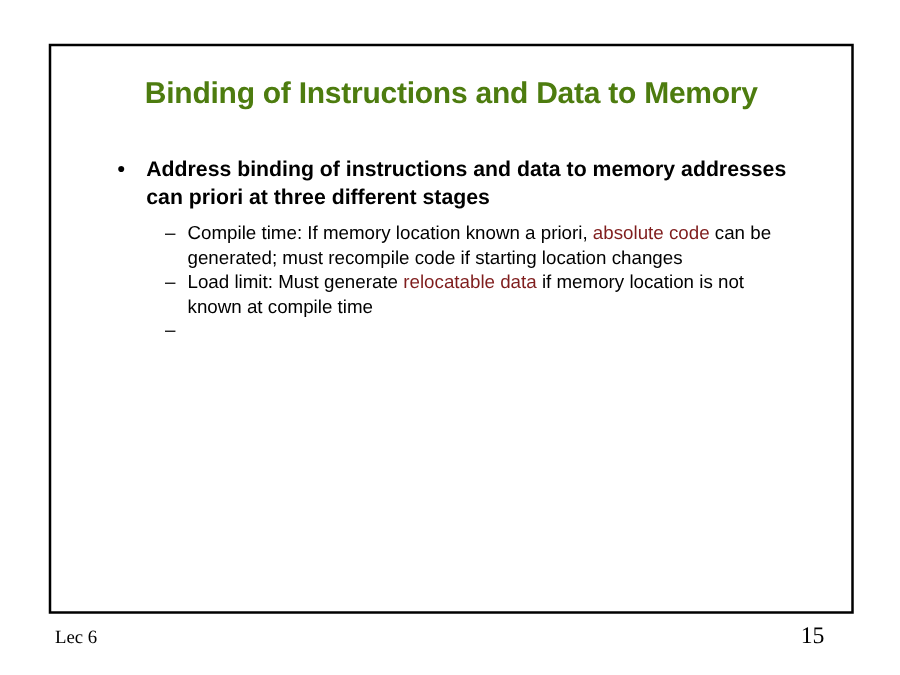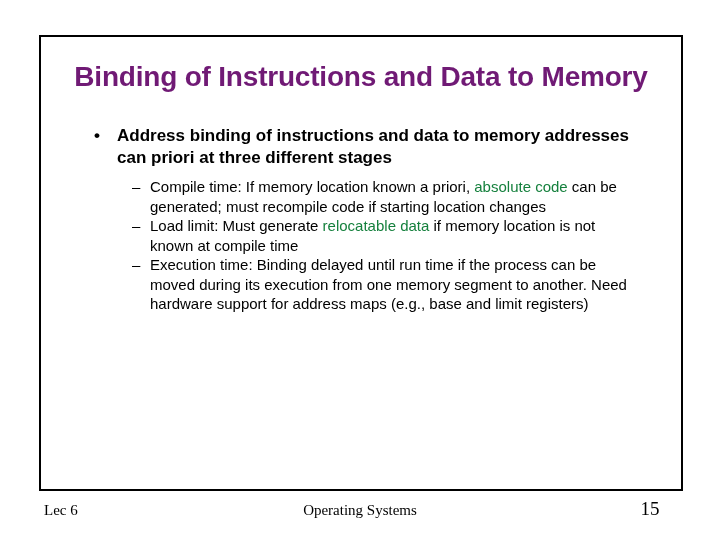--- a/index.html
+++ b/index.html
@@ -28,23 +28,23 @@
     background: #ffffff;
   }
 
   
   #slide-title {
     position: absolute;
     left: 0;
     top: 24px;
     width: 100%;
     text-align: center;
-    font-size: 28px;
+    font-size: 24px;
     font-weight: bold;
-    color: #701a75;
+    color: #4d7c0f;
     letter-spacing: -0.2px;
     white-space: nowrap;
   }
 
   
   #slide-body {
     position: absolute;
     left: 0;
     top: 88px;
     width: 100%;
@@ -86,21 +86,21 @@
     color: #000000;
   }
   .bullet-l2 .marker {
     position: absolute;
     left: 0;
     top: 0;
     font-size: 15px;
     line-height: 19.5px;
   }
   .hl {
-    color: #15803d;
+    color: #7f1d1d;
   }
 
   
   #slide-footer {
     position: absolute;
     left: 0;
     top: 498px;
     width: 720px;
     height: 30px;
     font-family: Liberation Serif, serif;
@@ -150,24 +150,22 @@
         <span><span>Compile time:  If memory location known a priori, </span><span class="hl">absolute code</span><span> can be generated; must recompile code if starting location changes</span></span>
       </div>
 
       <div class="bullet-l2">
         <span class="marker">–</span>
         <span><span>Load limit:  Must generate </span><span class="hl">relocatable data</span><span> if memory location is not known at compile time</span></span>
       </div>
 
       <div class="bullet-l2">
         <span class="marker">–</span>
-        <span><span>Execution time:  Binding delayed until run time if the process can be moved during its execution from one memory segment to another.  Need hardware support for address maps (e.g., base and limit registers)</span></span>
       </div>
 
     </div>
   </div>
 </div>
 
 <div id="slide-footer">
   <div id="footer-lecture">Lec 6</div>
-  <div id="footer-course">Operating Systems</div>
   <div id="footer-pagenum">15</div>
 </div>
 
 </body></html>

